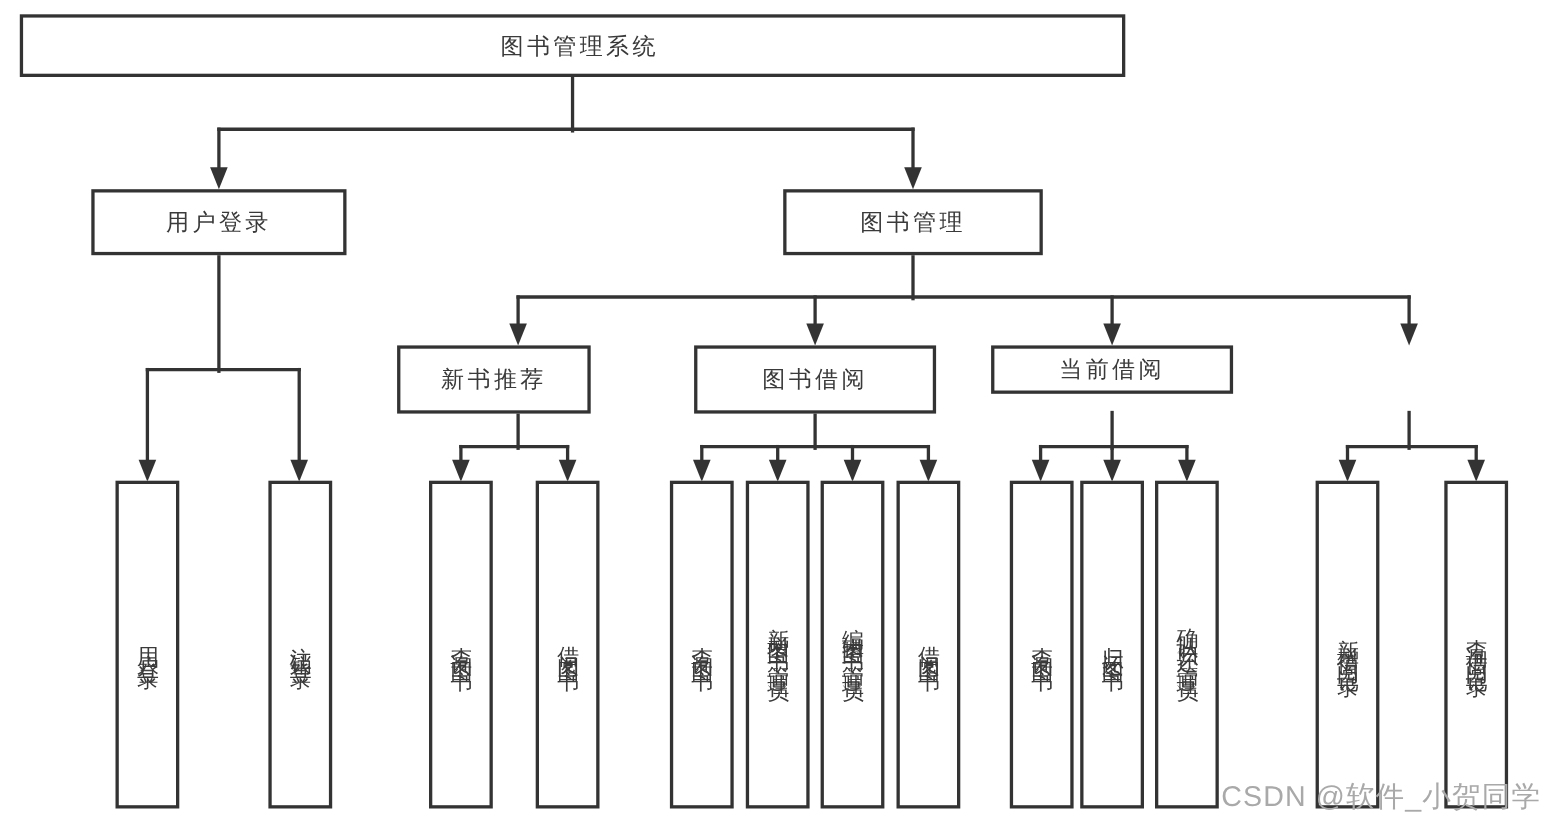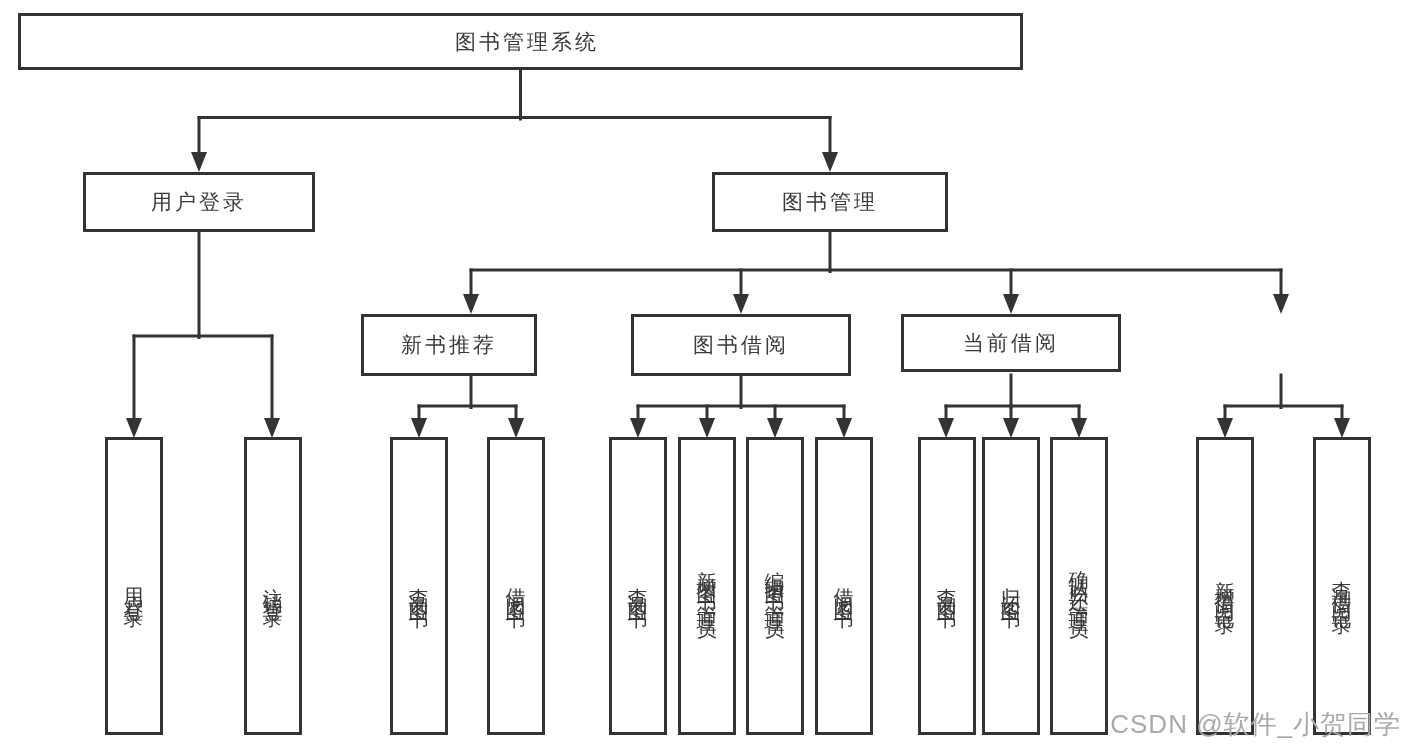--- a/index.html
+++ b/index.html
@@ -93,21 +93,21 @@
       <polygon points="1334,418 1350,418 1342,438" fill="#333333"></polygon>
     </svg>
 
   <div class="node" style="left:18px; top:13px; width:1005px; height:57px;padding-left:13px;">图书管理系统</div>
 
   <div class="node" style="left:83px; top:172px; width:232px; height:60px;">用户登录</div>
   <div class="node" style="left:712px; top:172px; width:236px; height:60px;">图书管理</div>
 
   <div class="node" style="left:361px; top:314px; width:176px; height:62px;">新书推荐</div>
   <div class="node" style="left:631px; top:314px; width:220px; height:62px;">图书借阅</div>
-  <div class="node" style="left:901px; top:314px; width:220px; height:58px;">当前借阅</div>
+  <div class="node" style="left:901px; top:314px; width:220px; height:44px;">当前借阅</div>
 
   <div class="leaf" style="left:105px;">
     <span>用户登录</span>
   </div>
   <div class="leaf" style="left:244px;">
     <span>注销登录</span>
   </div>
 
   <div class="leaf" style="left:390px;">
     <span>查询图书</span>

